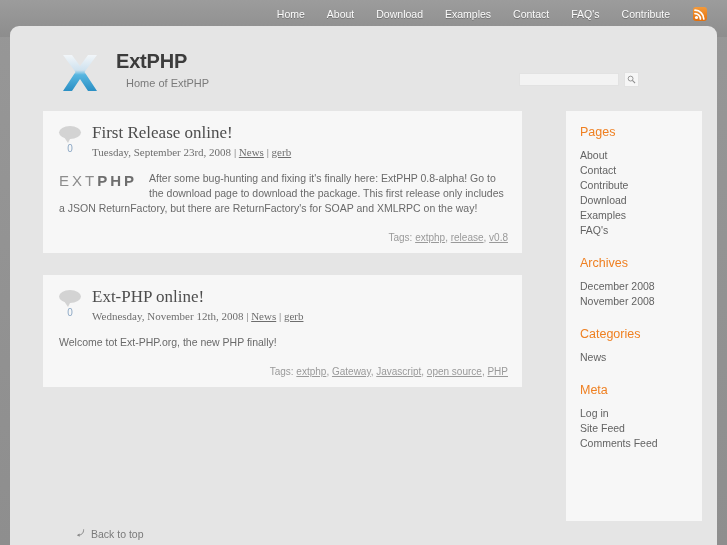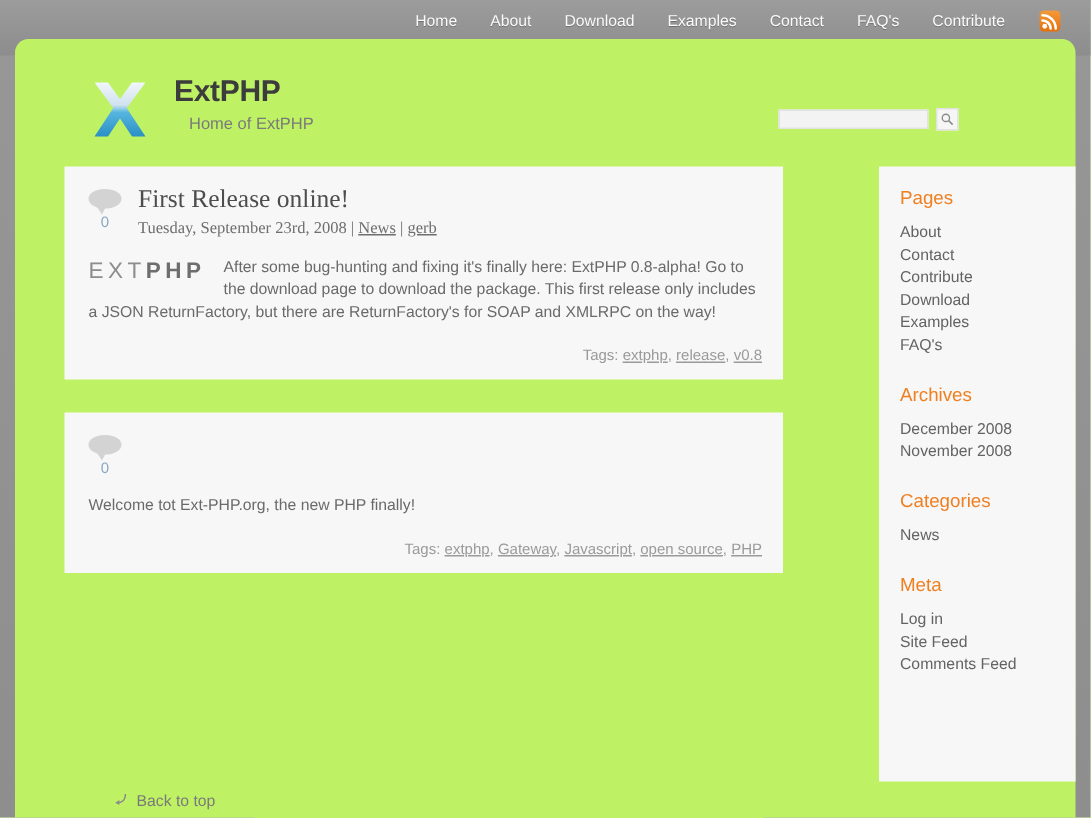--- a/index.html
+++ b/index.html
@@ -49,21 +49,21 @@
     background: linear-gradient(to bottom, #f49a3a 0%, #e4700d 100%);
     display: block;
   }
   #rss-link svg { display: block; }
 
   
   #page {
     position: absolute;
     left: 10px; top: 26px;
     width: 707px; height: 519px;
-    background: #bef264;
+    background: #e5e5e5;
     border-top-left-radius: 9px;
     border-top-right-radius: 9px;
     overflow: hidden;
   }
 
   
   #header {
     position: relative;
     height: 85px;
   }
@@ -129,21 +129,21 @@
     position: relative;
     padding: 0 24px 0 23px;
   }
   #main-col {
     position: absolute;
     left: 33px; top: 0;
     width: 479px;
   }
   #sidebar {
     position: absolute;
-    left: 576px; top: 0;
+    left: 556px; top: 0;
     width: 136px;
     min-height: 410px;
     background: #f7f7f7;
     padding: 14px 0 22px 14px;
   }
 
   
   .post {
     background: #f7f7f7;
     padding: 12px 14px 10px 14px;
@@ -348,20 +348,26 @@
           <span>Tags: </span><a href="#">extphp</a>, <a href="#">release</a>, <a href="#">v0.8</a>
         </div>
       </article>
 
       <article class="post">
         <div class="post-head">
           <div class="comment-bubble">
             <div class="bubble-shape"></div>
             <span class="comment-count">0</span>
           </div>
+          <div class="post-titleblock">
+            <h2 class="post-title">Ext-PHP online!</h2>
+            <div class="post-meta">
+              <span>Wednesday, November 12th, 2008</span><span> | </span><a href="#">News</a><span> | </span><a href="#">gerb</a>
+            </div>
+          </div>
         </div>
         <div class="post-body">
           <p>Welcome tot Ext-PHP.org, the new PHP finally!</p>
         </div>
         <div class="post-tags">
           <span>Tags: </span><a href="#">extphp</a>, <a href="#">Gateway</a>, <a href="#">Javascript</a>, <a href="#">open source</a>, <a href="#">PHP</a>
         </div>
       </article>
 
       <a id="backtotop" href="#">

